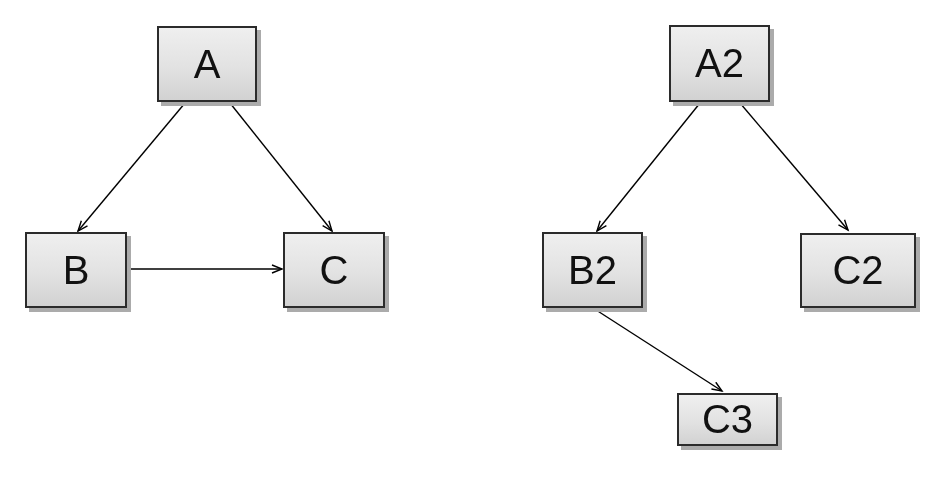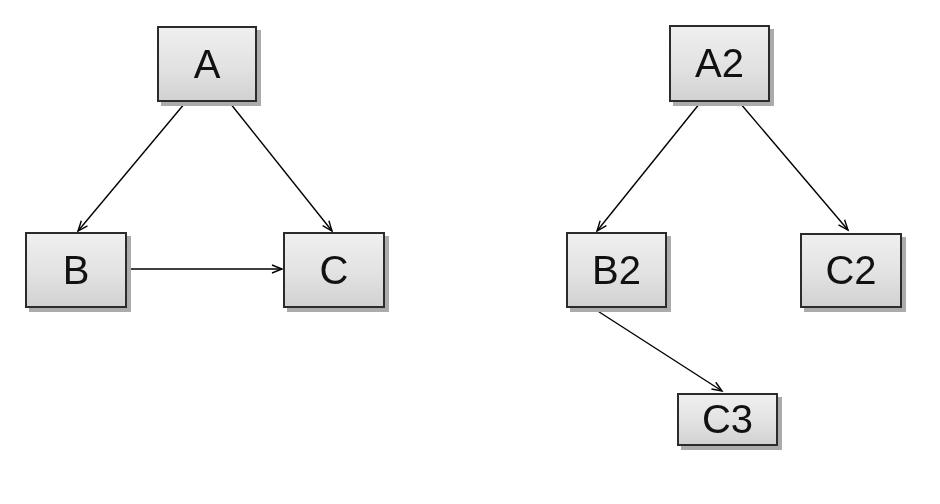--- a/index.html
+++ b/index.html
@@ -61,17 +61,17 @@
     <line class="edge" x1="700" y1="103" x2="597" y2="231" marker-end="url(#arrow-open)"></line>
     <line class="edge" x1="740" y1="103" x2="848" y2="230" marker-end="url(#arrow-open)"></line>
     <line class="edge" x1="593" y1="308" x2="722" y2="391" marker-end="url(#arrow-open)"></line>
   </svg>
 
   <div class="node" style="left:157px; top:26px;  width:100px; height:76px;">A</div>
   <div class="node" style="left:25px;  top:232px; width:102px; height:76px;">B</div>
   <div class="node" style="left:283px; top:232px; width:102px; height:76px;">C</div>
 
   <div class="node" style="left:669px; top:25px;  width:101px; height:77px;">A2</div>
-  <div class="node" style="left:566px; top:232px; width:101px; height:76px;">B2</div>
-  <div class="node" style="left:800px; top:233px; width:102px; height:75px;">C2</div>
+  <div class="node" style="left:542px; top:232px; width:101px; height:76px;">B2</div>
+  <div class="node" style="left:800px; top:233px; width:116px; height:75px;">C2</div>
   <div class="node" style="left:677px; top:393px; width:101px; height:53px;">C3</div>
 
 </div>
 
 </body></html>

